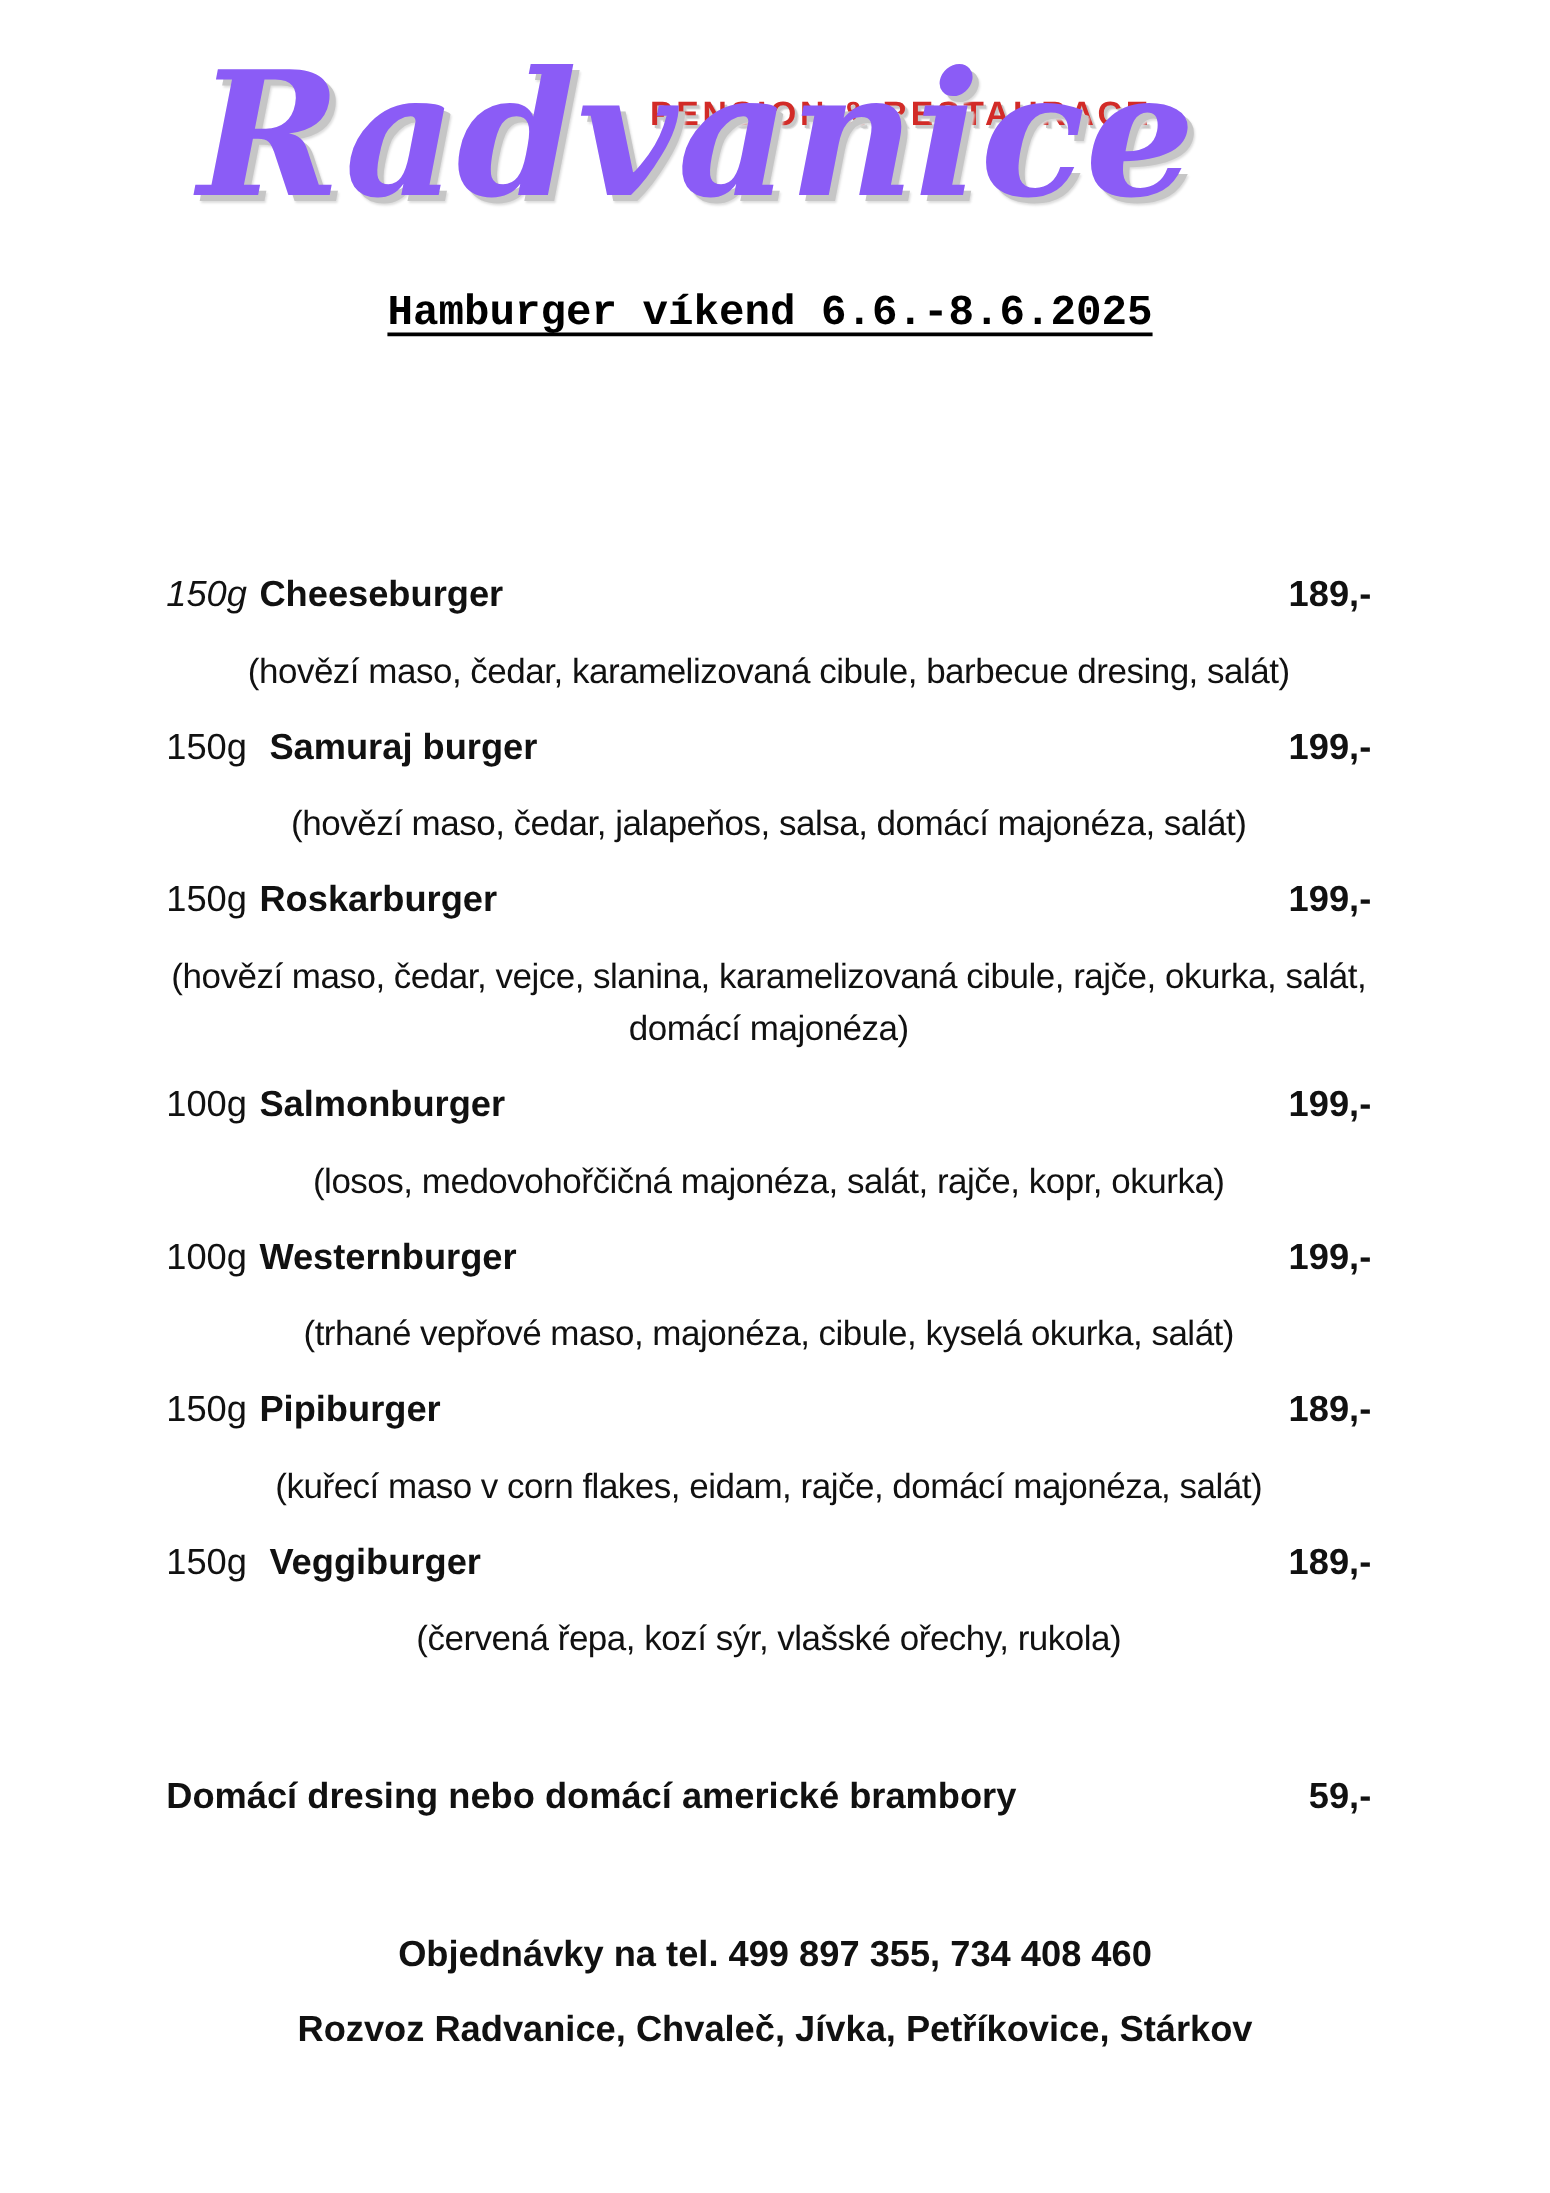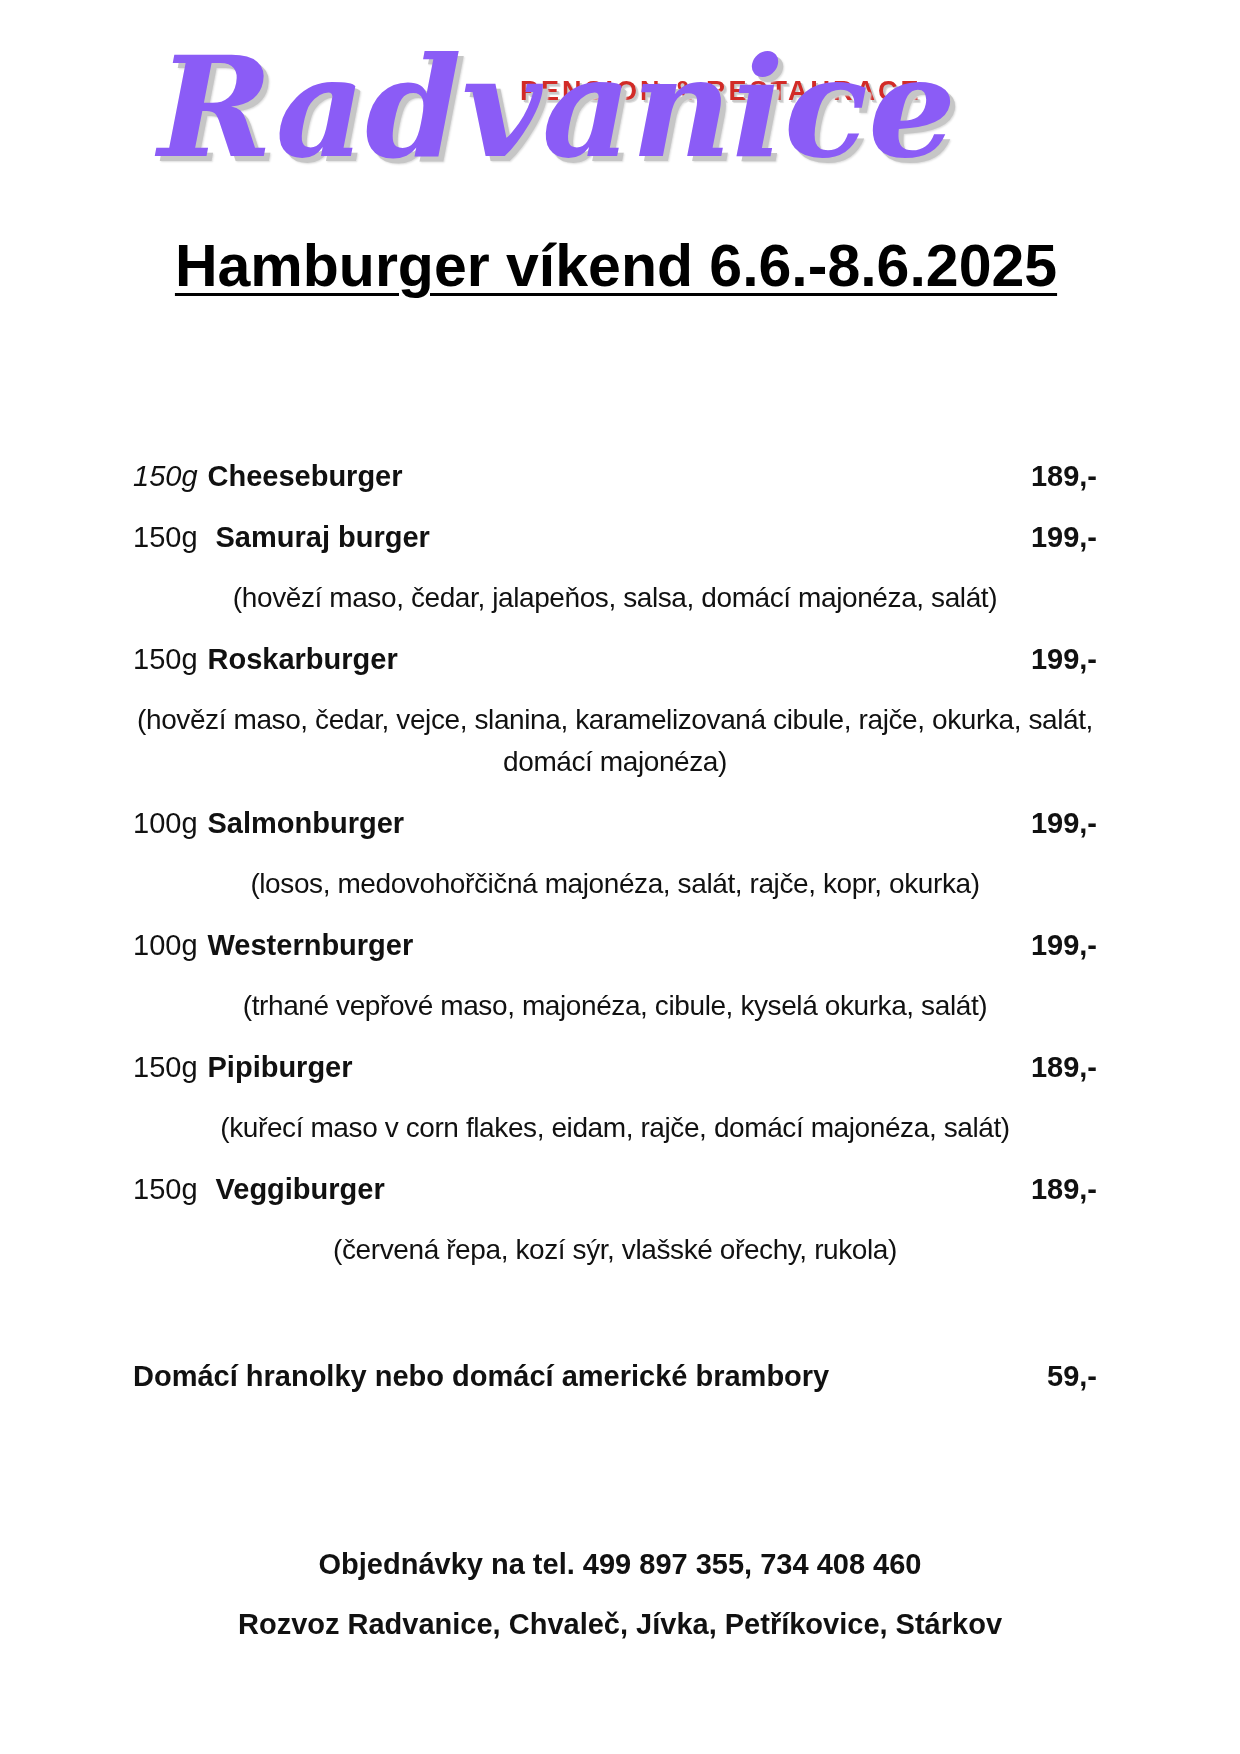--- a/index.html
+++ b/index.html
@@ -29,24 +29,25 @@
     font-size:138px;line-height:160px;
     color:#8b5cf6;
     text-shadow:5px 5px 0 #c6c6c6, 6px 6px 2px #dddddd;
     white-space:nowrap;
   }
 
   
   .title{
     position:absolute;left:0;top:232px;width:1232px;
     text-align:center;
-    font-size:59px;font-weight:bold;color:#000;
+    font-size:34px;font-weight:bold;color:#000;
     text-decoration:underline;
     text-decoration-thickness:3px;
     text-underline-offset:7px;
+    font-family:Liberation Mono, monospace;
   }
 
   
   .menu{
     position:absolute;left:133px;top:455px;width:964px;text-align:center;
   }
   .item-line{
     display:flex;align-items:baseline;
     line-height:42px;margin:0 0 19px 0;
     font-size:29px;
@@ -88,20 +89,21 @@
   <div class="title">Hamburger víkend 6.6.-8.6.2025</div>
 
   <div class="menu">
 
     <div class="menu-item">
       <div class="item-line">
         <span class="size italic-size">150g</span>
         <span class="iname">Cheeseburger</span>
         <span class="price">189,-</span>
       </div>
+      <div class="desc">(hovězí maso, čedar, karamelizovaná cibule, barbecue dresing, salát)</div>
     </div>
 
     <div class="menu-item">
       <div class="item-line">
         <span class="size wide-gap">150g</span>
         <span class="iname">Samuraj burger</span>
         <span class="price">199,-</span>
       </div>
       <div class="desc">(hovězí maso, čedar, jalapeňos, salsa, domácí majonéza, salát)</div>
     </div>
@@ -145,21 +147,21 @@
     <div class="menu-item">
       <div class="item-line">
         <span class="size wide-gap">150g</span>
         <span class="iname">Veggiburger</span>
         <span class="price">189,-</span>
       </div>
       <div class="desc">(červená řepa, kozí sýr, vlašské ořechy, rukola)</div>
     </div>
 
     <div class="side-line">
-      <span class="sname">Domácí hranolky nebo domácí americké brambory</span>
+      <span class="sname">Domácí dresing nebo domácí americké brambory</span>
       <span class="price">59,-</span>
     </div>
 
   </div>
 
   <div class="footer-line footer-orders">Objednávky na tel. 499 897 355, 734 408 460</div>
   <div class="footer-line footer-delivery">Rozvoz Radvanice, Chvaleč, Jívka, Petříkovice, Stárkov</div>
 
 </div>
 

